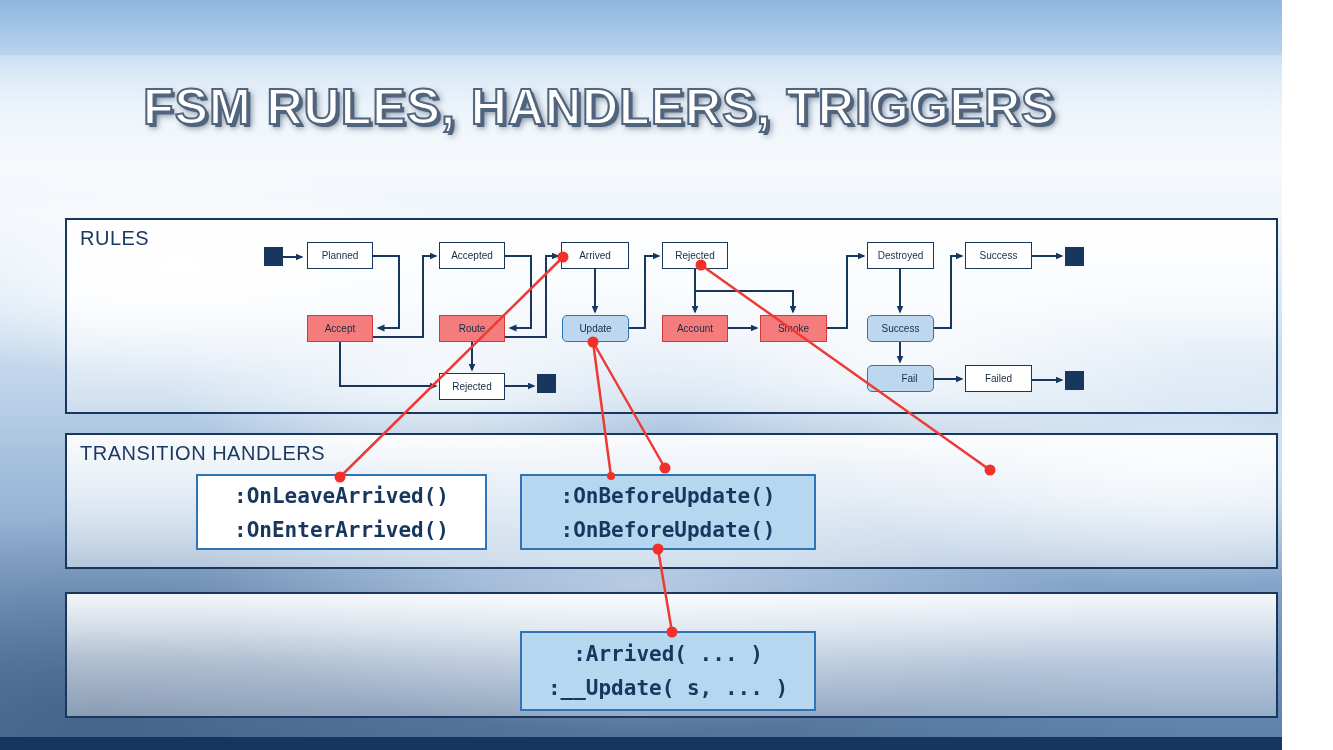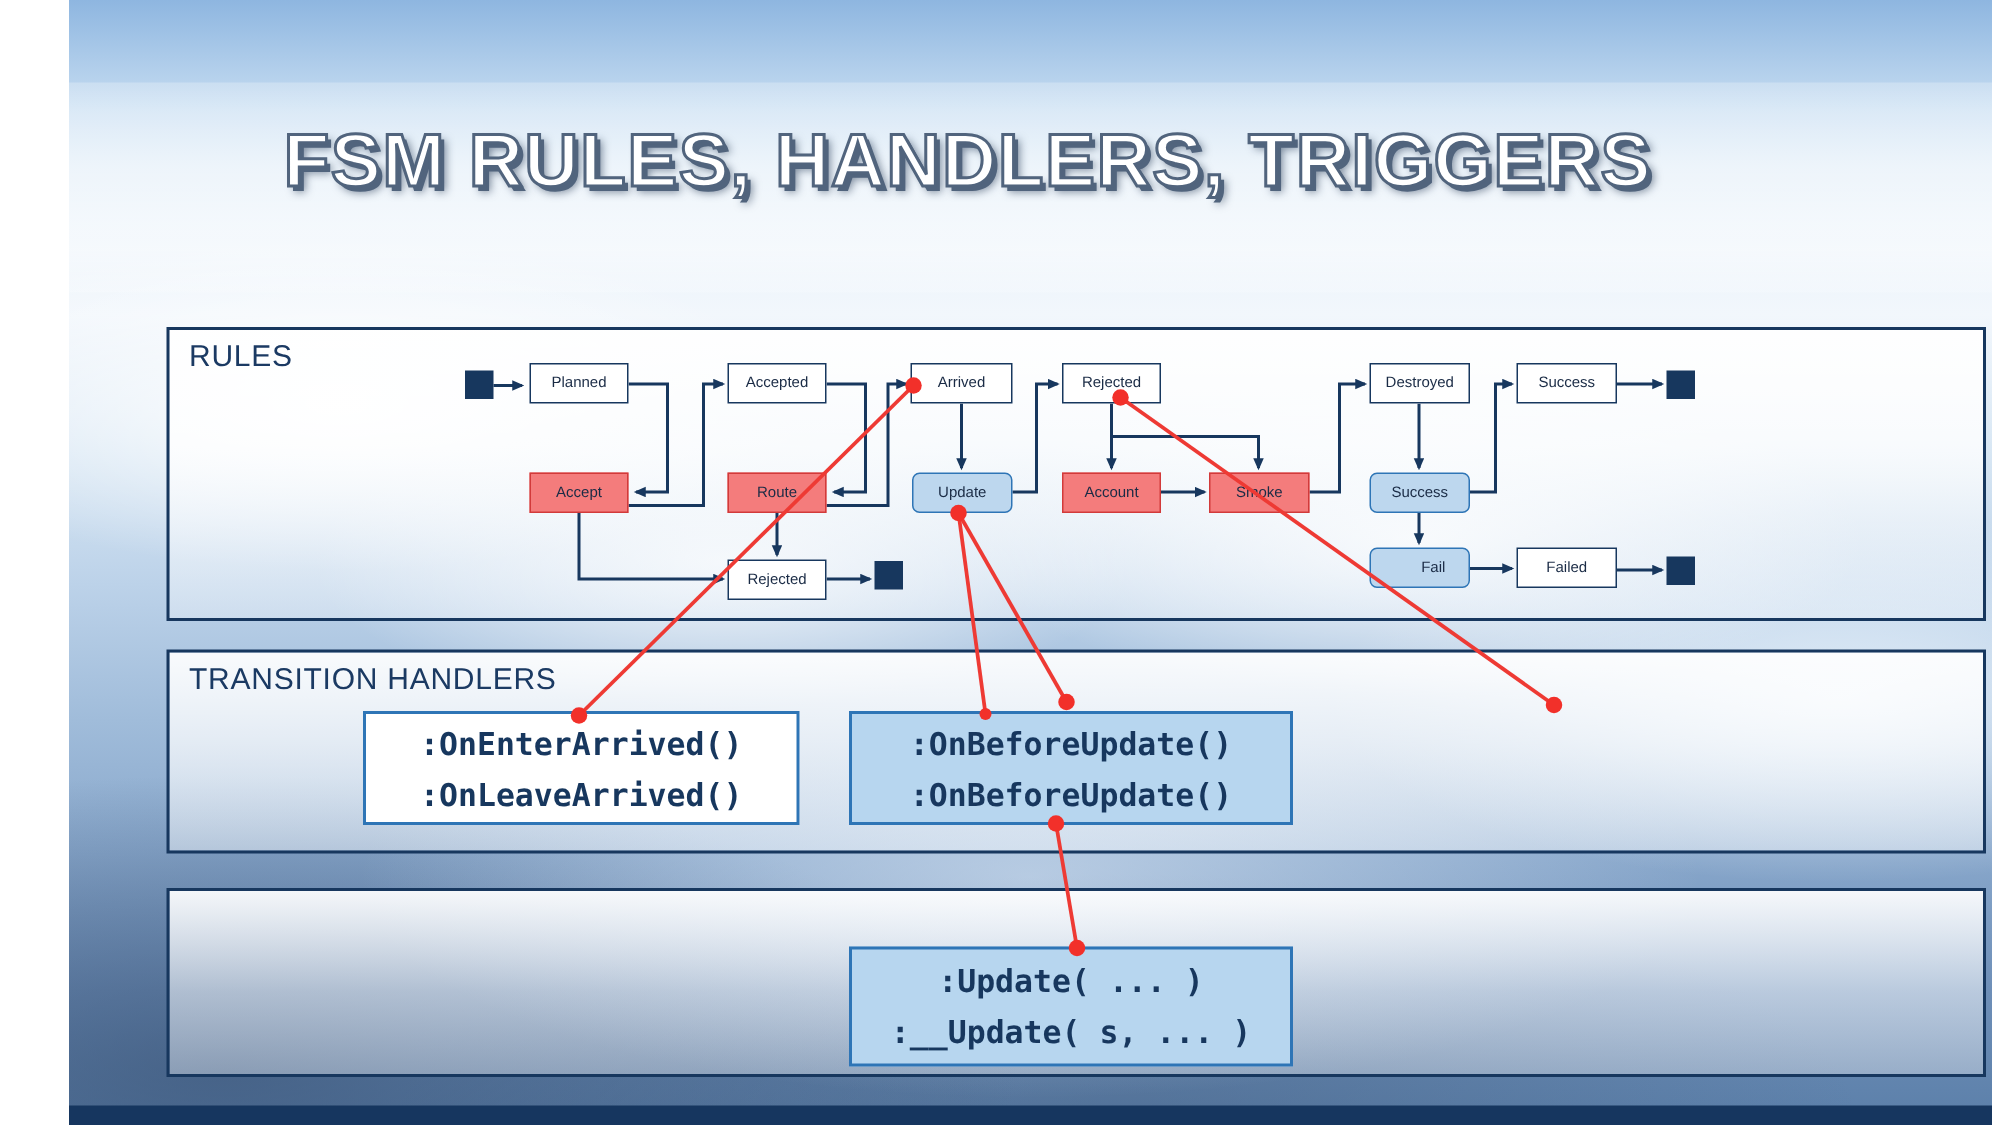--- a/index.html
+++ b/index.html
@@ -6,21 +6,21 @@
   body{font-family:"Liberation Sans", sans-serif;}
   .slide{position:relative;width:1282px;height:750px;overflow:hidden;
     background:
       radial-gradient(ellipse 480px 170px at 14% 36%, rgba(255,255,255,.95), rgba(255,255,255,0) 65%),
       radial-gradient(ellipse 420px 150px at 34% 50%, rgba(255,255,255,.85), rgba(255,255,255,0) 65%),
       radial-gradient(ellipse 460px 160px at 70% 48%, rgba(255,255,255,.9), rgba(255,255,255,0) 65%),
       radial-gradient(ellipse 520px 190px at 92% 62%, rgba(240,248,255,.8), rgba(255,255,255,0) 65%),
       radial-gradient(ellipse 640px 210px at 50% 78%, rgba(225,236,248,.55), rgba(255,255,255,0) 70%),
       radial-gradient(ellipse 760px 280px at 8% 95%, rgba(52,76,110,.6), rgba(52,76,110,0) 70%),
       radial-gradient(ellipse 700px 240px at 55% 100%, rgba(70,96,130,.45), rgba(70,96,130,0) 70%),
-      linear-gradient(180deg,#8eb6e0 0%,#c8def2 10%,#e9f2fa 20%,#f2f7fc 28%,#d8e7f4 40%,#bcd2e9 52%,#a0bcda 64%,#88a7cb 76%,#6e8fb8 88%,#5b7fa9 100%); margin-left: 46px;}
+      linear-gradient(180deg,#8eb6e0 0%,#c8def2 10%,#e9f2fa 20%,#f2f7fc 28%,#d8e7f4 40%,#bcd2e9 52%,#a0bcda 64%,#88a7cb 76%,#6e8fb8 88%,#5b7fa9 100%);}
   .title-band{position:absolute;left:0;top:55px;width:100%;height:140px;
     background:linear-gradient(180deg, rgba(255,255,255,.25), rgba(255,255,255,.55) 40%, rgba(255,255,255,.5) 80%, rgba(255,255,255,.2));}
   .title{position:absolute;left:143px;top:78px;margin:0;font-size:50px;line-height:58px;
     font-weight:bold;letter-spacing:1px;color:#ffffff;
     -webkit-text-stroke:2px #51647d;
     text-shadow:3px 3px 0 #51647d, 4px 4px 6px rgba(25,45,75,.55);}
   .panel{position:absolute;left:65px;width:1213px;border:2px solid #17375e;box-sizing:border-box;}
   .panel-rules{top:218px;height:196px;
     background:linear-gradient(180deg, rgba(255,255,255,.95) 0%, rgba(255,255,255,.82) 40%, rgba(246,249,252,.58) 75%, rgba(238,244,250,.42) 100%);}
   .panel-handlers{top:433px;height:136px;
@@ -105,32 +105,32 @@
     <div class="node ev-blue" style="left:800px;top:95px;width:67px;">Success</div>
 
     <div class="node" style="left:372px;top:153px;width:66px;">Rejected</div>
     <div class="node ev-blue" style="left:800px;top:145px;width:67px;padding-left:18px;">Fail</div>
     <div class="node" style="left:898px;top:145px;width:67px;text-align:center;">Failed</div>
   </section>
 
   <section class="panel panel-handlers">
     <div class="panel-label">TRANSITION HANDLERS</div>
     <div class="hbox h76" style="left:129px;top:39px;width:291px;">
+      <div class="hline">:OnLeaveArrived()</div>
       <div class="hline">:OnEnterArrived()</div>
-      <div class="hline">:OnLeaveArrived()</div>
     </div>
     <div class="hbox h76 blue" style="left:453px;top:39px;width:296px;">
       <div class="hline">:OnBeforeUpdate()</div>
       <div class="hline">:OnBeforeUpdate()</div>
     </div>
   </section>
 
   <section class="panel panel-triggers">
     <div class="hbox h80 blue" style="left:453px;top:37px;width:296px;">
-      <div class="hline">:Update( ... )</div>
+      <div class="hline">:Arrived( ... )</div>
       <div class="hline">:__Update( s, ... )</div>
     </div>
   </section>
 
   <svg class="red-overlay" width="1333" height="750" viewBox="0 0 1333 750">
     <g stroke="#ee3a34" stroke-width="2.5">
       <line x1="563" y1="257" x2="340" y2="477"></line>
       <line x1="701" y1="265" x2="990" y2="470"></line>
       <line x1="593" y1="342" x2="665" y2="468"></line>
       <line x1="593" y1="342" x2="611" y2="476"></line>

